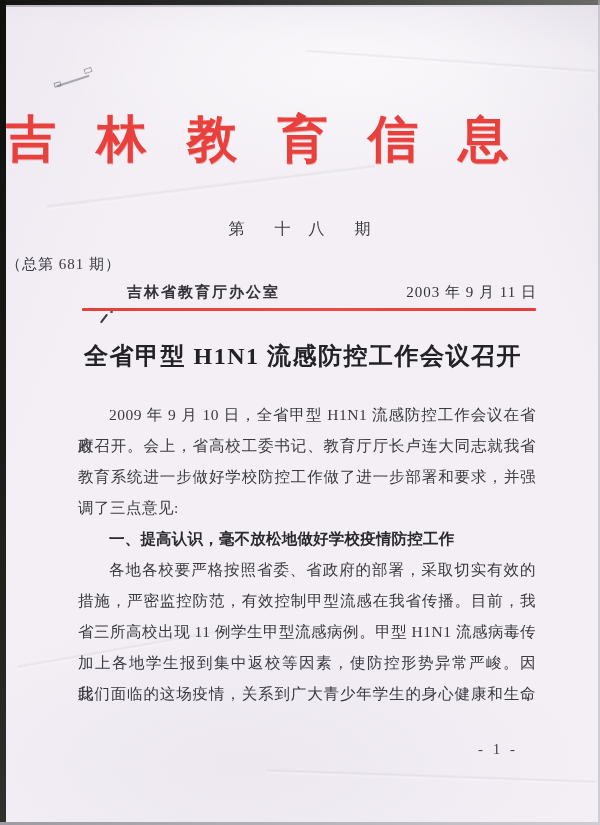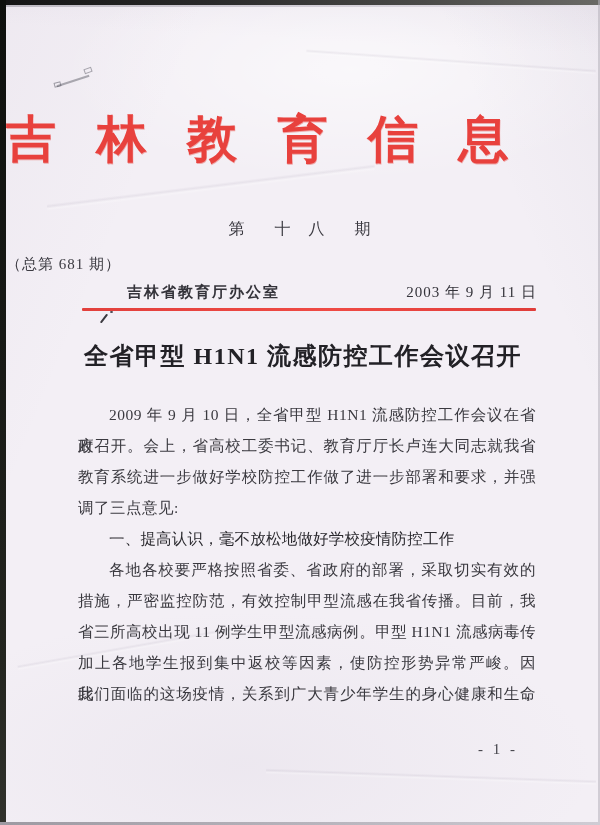--- a/index.html
+++ b/index.html
@@ -119,21 +119,21 @@
     position: absolute; left: 72px; top: 395px; width: 458px;
     font-size: 15.5px; color: #3a393f;
   }
   .line {
     height: 31px; line-height: 31px;
     text-align: justify; text-align-last: justify;
     letter-spacing: 0.5px;
   }
   .line.indent { text-indent: 31px; }
   .line.free { text-align: left; text-align-last: left; }
-  .line.bold { font-weight: normal; color: #2a292e; letter-spacing: 0.2px; text-align: right; }
+  .line.bold { font-weight: bold; color: #2a292e; letter-spacing: 0.2px; text-align: right; }
 
   
   .page-number {
     position: absolute; right: 82px; top: 737px;
     font-size: 15px; color: #45444b; letter-spacing: 3px;
   }
 </style>
 </head>
 <body>
 

